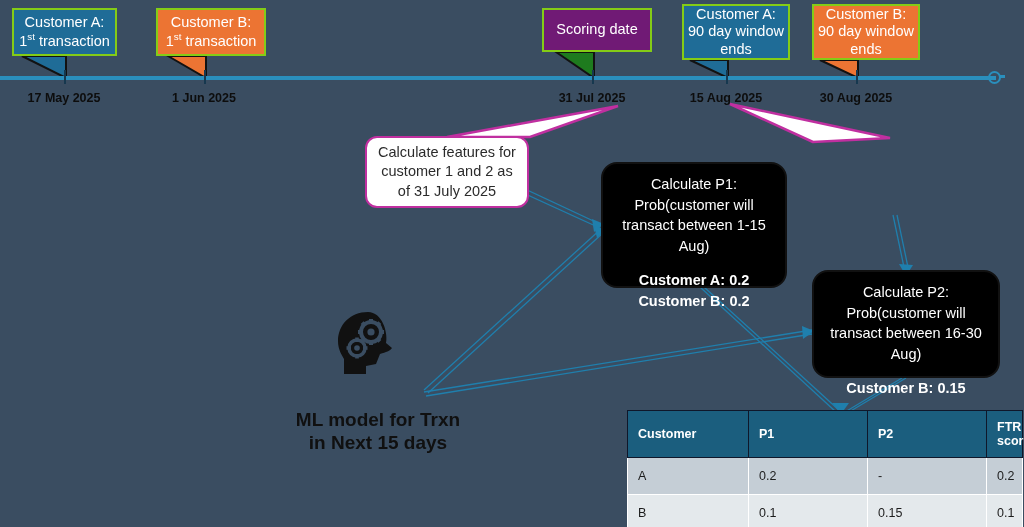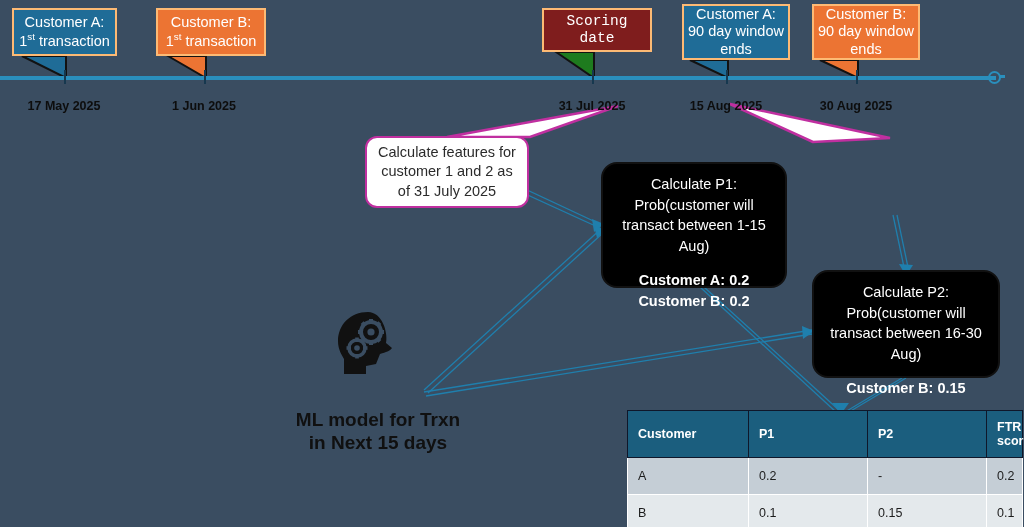--- a/index.html
+++ b/index.html
@@ -24,42 +24,41 @@
   .endcap-tick{
     position:absolute;left:999px;top:75px;width:6px;height:3px;background:#2a8fbd;
   }
   .tickmark{
     position:absolute;top:70px;width:2px;height:14px;background:#16384f;
   }
 
   
   .callout{
     position:absolute;
-    border:2px solid #fdba74;
+    border:2px solid #84cc16;
     color:#ffffff;
     text-align:center;
     box-sizing:border-box;
     display:flex;align-items:center;justify-content:center;
     line-height:1.18;
     font-size:14.5px;
   }
   .callout.blue{background:#1f6c97;}
   .callout.orange{background:#ec7433;}
-  .callout.green{background:#7f1d1d;font-family:Liberation Mono, monospace;}
+  .callout.green{background:#701a75;}
   .callout-label{display:block;padding:0 4px;}
   .callout sup{font-size:0.68em;vertical-align:super;}
 
   .date-label{
     position:absolute;
     color:#0d0d0d;
     font-size:12.5px;
     font-weight:bold;
     white-space:nowrap;
     text-align:center;
-    margin-top:8px;
   }
 
   
   .note{
     position:absolute;
     background:#ffffff;
     border:2.5px solid #c02fa0;
     color:#2b2b2b;
     font-size:14.5px;
     line-height:1.35;

